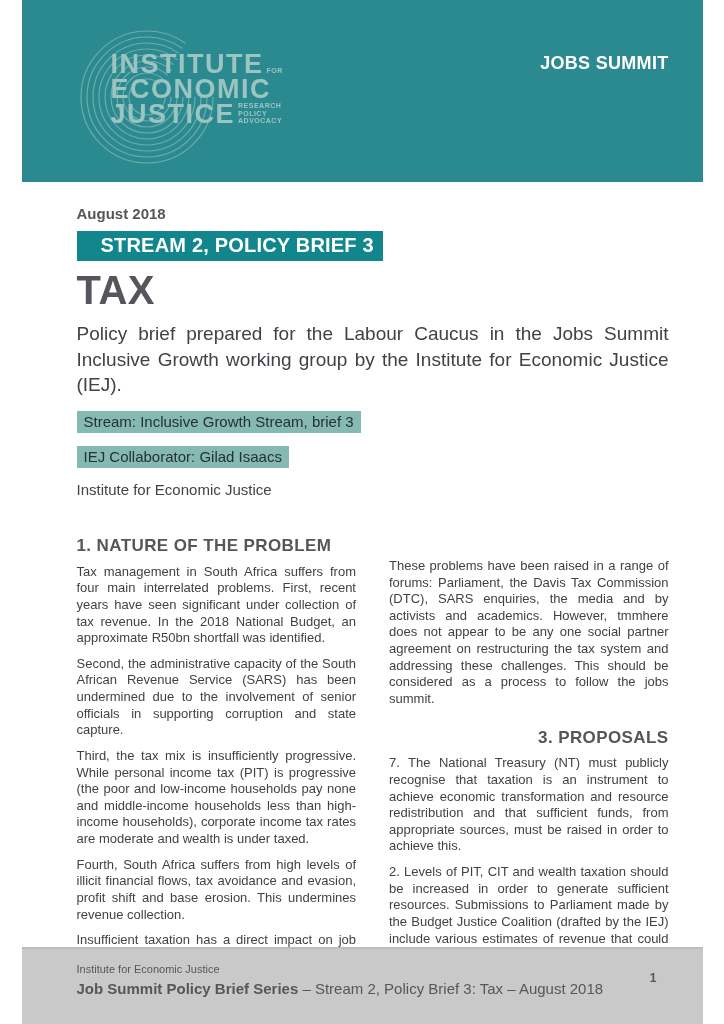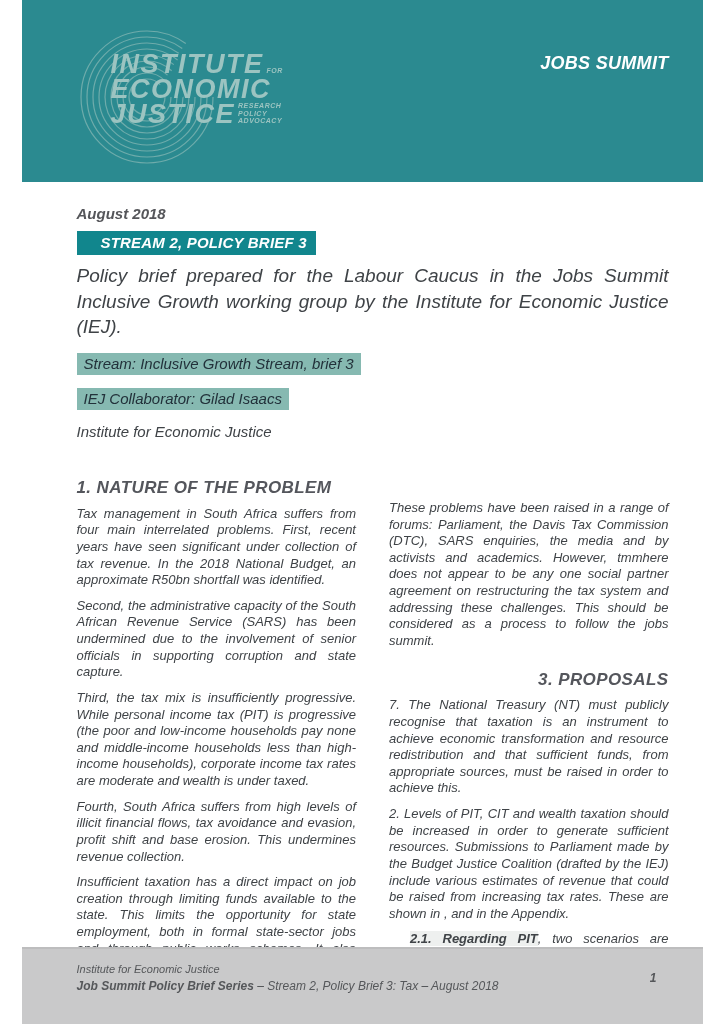--- a/index.html
+++ b/index.html
@@ -6,21 +6,20 @@
   html, body { background: #ffffff; }
   body { font-family: "Liberation Sans", sans-serif; }
 
   .page {
     position: relative;
     width: 681px;
     height: 1024px;
     background: #ffffff;
     overflow: hidden;
     margin: 0 auto;
-    font-style: italic;
   }
 
   
   .banner {
     position: relative;
     width: 100%;
     height: 182px;
     background: #2b8a90;
     overflow: hidden;
   }
@@ -70,21 +69,21 @@
     font-size: 15px;
     font-weight: bold;
     color: #55565a;
   }
   .stream-badge {
     display: inline-block;
     margin-top: 9px;
     background: #11868d;
     color: #ffffff;
     font-weight: bold;
-    font-size: 15px;
+    font-size: 20px;
     padding: 3px 9px 4px 24px;
     letter-spacing: 0.2px;
   }
   .doc-title {
     margin-top: 7px;
     font-size: 40px;
     font-weight: bold;
     color: #54565c;
     letter-spacing: 0.5px;
   }
@@ -144,21 +143,21 @@
   .footer {
     position: absolute;
     left: 0; bottom: 0;
     width: 100%;
     height: 77px;
     background: #c9c9ca;
     border-top: 2px solid #bdbdbe;
     padding: 13px 0 0 55px;
   }
   .footer-line1 { font-size: 11px; color: #55575a; line-height: 1.45; }
-  .footer-line2 { font-size: 12px; color: #55575a; line-height: 1.45; }
+  .footer-line2 { font-size: 15px; color: #55575a; line-height: 1.45; }
   .footer-line2 b { font-weight: bold; }
   .page-number {
     position: absolute;
     right: 46px;
     top: 22px;
     font-size: 12px;
     color: #55575a;
     font-weight: bold;
   }
 </style>
@@ -203,20 +202,21 @@
       </div>
     </div>
     <div class="series-title">
       <div>JOBS SUMMIT</div>
     </div>
   </div>
 
   <div class="content">
     <div class="date">August 2018</div>
     <div class="stream-badge">STREAM 2, POLICY BRIEF 3</div>
+    <h1 class="doc-title">TAX</h1>
     <p class="intro">Policy brief prepared for the Labour Caucus in the Jobs Summit Inclusive Growth working group by the Institute for Economic Justice (IEJ).</p>
     <div>
       <span class="hl-line">Stream: Inclusive Growth Stream, brief 3</span>
     </div>
     <div>
       <span class="hl-line">IEJ Collaborator: Gilad Isaacs</span>
     </div>
     <div class="org-line">Institute for Economic Justice</div>
 
     

